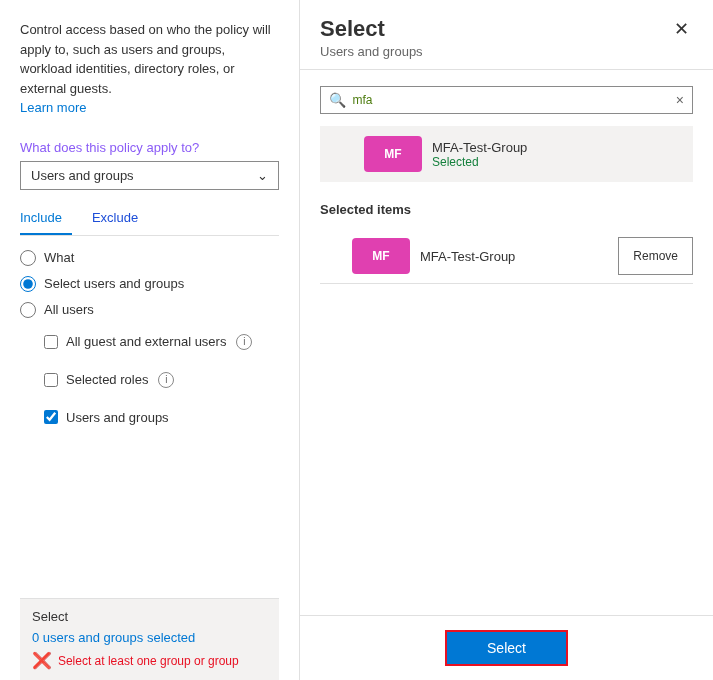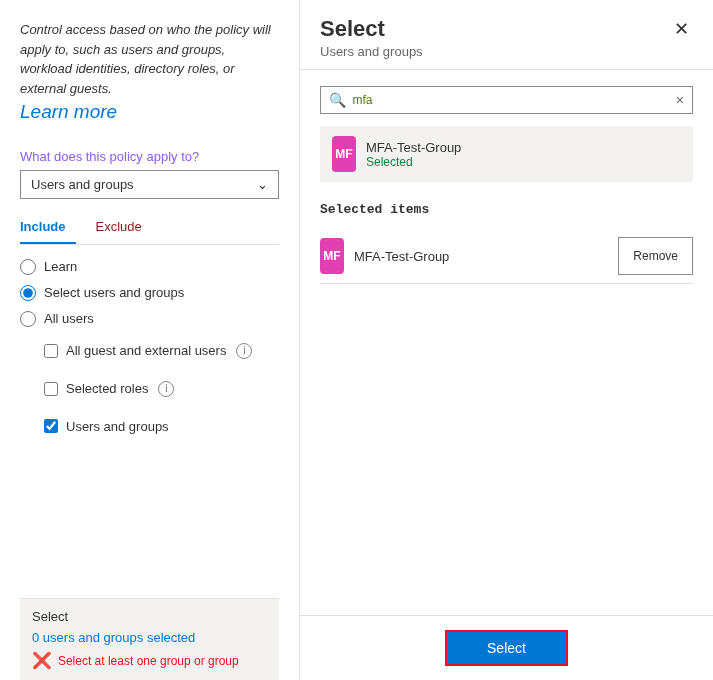--- a/index.html
+++ b/index.html
@@ -23,27 +23,26 @@
       display: flex;
       flex-direction: column;
       height: 680px;
     }
 
     .left-panel .description {
       font-size: 13px;
       color: #333;
       line-height: 1.5;
       margin-bottom: 4px;
-      font-style: italic;
     }
 
     .left-panel .learn-more {
       color: #0078d4;
       text-decoration: none;
-      font-size: 19px;
+      font-size: 13px;
     }
 
     .policy-label {
       font-size: 13px;
       color: #8b5cf6;
       margin-top: 18px;
       margin-bottom: 6px;
     }
 
     .dropdown {
@@ -64,28 +63,28 @@
       display: flex;
       border-bottom: 1px solid #e0e0e0;
       margin-bottom: 14px;
     }
 
     .tab {
       padding: 6px 10px 8px 0;
       margin-right: 20px;
       font-size: 13px;
       cursor: pointer;
-      color: #7f1d1d;
+      color: #1d4ed8;
       border-bottom: 2px solid transparent;
     }
 
     .tab.active {
       color: #0078d4;
       border-bottom: 2px solid #0078d4;
-      font-weight: 700;
+      font-weight: 400;
     }
 
     .radio-group {
       display: flex;
       flex-direction: column;
       gap: 10px;
       margin-bottom: 16px;
     }
 
     .radio-item {
@@ -256,30 +255,31 @@
       background: #f3f2f1;
       display: flex;
       align-items: center;
       gap: 10px;
       padding: 10px 12px;
       cursor: pointer;
       margin-bottom: 2px;
     }
 
     .avatar {
-      width: 24px;
+      width: 58px;
       height: 36px;
       border-radius: 4px;
       background: #e040b0;
       color: #fff;
       display: flex;
       align-items: center;
       justify-content: center;
       font-size: 12px;
       font-weight: 600;
+      margin-left: 32px;
     }
 
     .avatar.selected-avatar {
       background: #e040b0;
     }
 
     .result-info .result-name {
       font-size: 13px;
       font-weight: 500;
       color: #333;
@@ -292,21 +292,20 @@
 
     .selected-items-section {
       margin-top: 20px;
     }
 
     .selected-items-title {
       font-size: 13px;
       font-weight: 700;
       color: #333;
       margin-bottom: 12px;
-      font-family: Liberation Mono, monospace;
     }
 
     .selected-item-row {
       display: flex;
       align-items: center;
       gap: 10px;
       padding: 8px 0;
       border-bottom: 1px solid #e0e0e0;
     }
 
@@ -359,21 +358,21 @@
   </div>
 
   <div class="tabs">
     <div class="tab active">Include</div>
     <div class="tab">Exclude</div>
   </div>
 
   <div class="radio-group">
     <label class="radio-item">
       <input type="radio" name="policy-target" style="">
-      <span>Learn</span>
+      <span>What</span>
     </label>
     <label class="radio-item">
       <input type="radio" name="policy-target" checked="" style="">
       <span>Select users and groups</span>
     </label>
     <label class="radio-item">
       <input type="radio" name="policy-target" style="">
       <span>All users</span>
     </label>
   </div>

